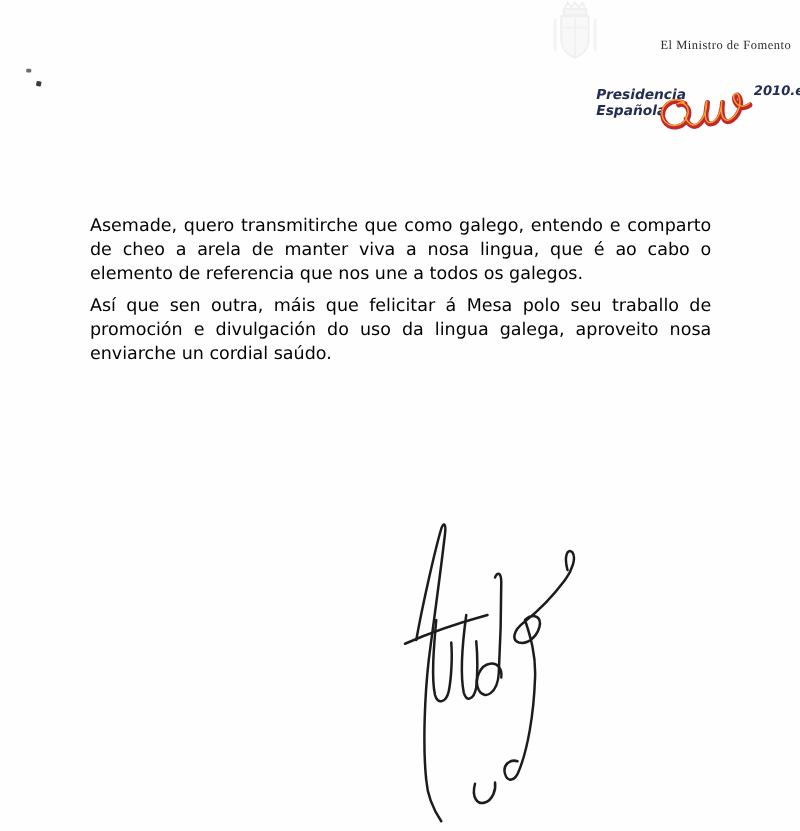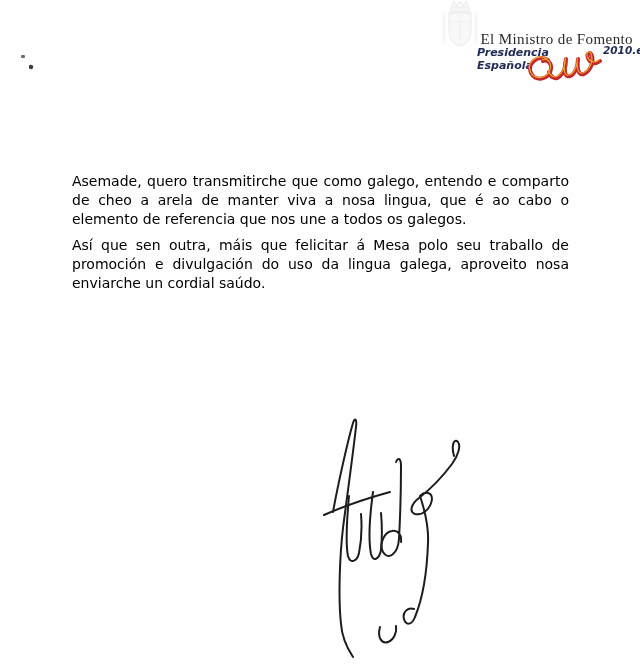--- a/index.html
+++ b/index.html
@@ -6,24 +6,24 @@
   .page{
     position:relative;width:640px;height:665px;background:#fefefe;overflow:hidden;
     font-family:"DejaVu Sans","Liberation Sans",sans-serif;
   }
   
   .watermark{position:absolute;left:436px;top:0px;opacity:.55;}
   
   .minister{
     position:absolute;top:31px;right:7px;
     font-family:"Liberation Serif","DejaVu Serif",serif;
-    font-size:15px;color:#2b2b2b;letter-spacing:.4px;white-space:nowrap;
+    font-size:10px;color:#2b2b2b;letter-spacing:.4px;white-space:nowrap;
   }
   
-  .logo-row{position:absolute;left:477px;top:43px;width:160px;height:52px;text-decoration:underline;}
+  .logo-row{position:absolute;left:477px;top:66px;width:160px;height:52px;text-decoration:underline;}
   .presidency{
     position:absolute;left:0;top:4px;
     font-weight:bold;font-style:italic;font-size:11px;line-height:12.5px;
     color:#222c55;white-space:nowrap;
   }
   .eu-script{position:absolute;left:44px;top:0px;}
   .year-domain{
     position:absolute;left:126px;top:1px;
     font-weight:bold;font-style:italic;font-size:10.5px;color:#222c55;white-space:nowrap;
   }

